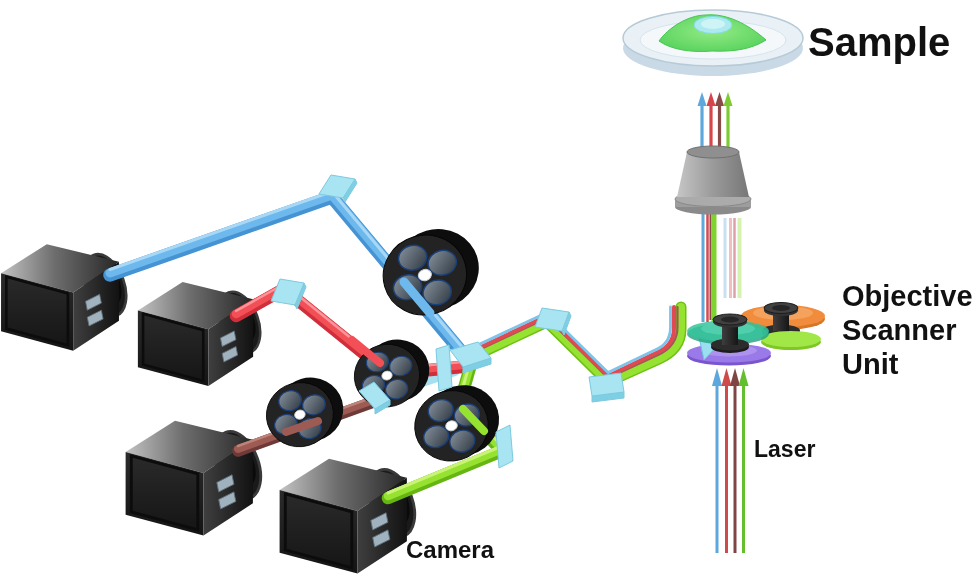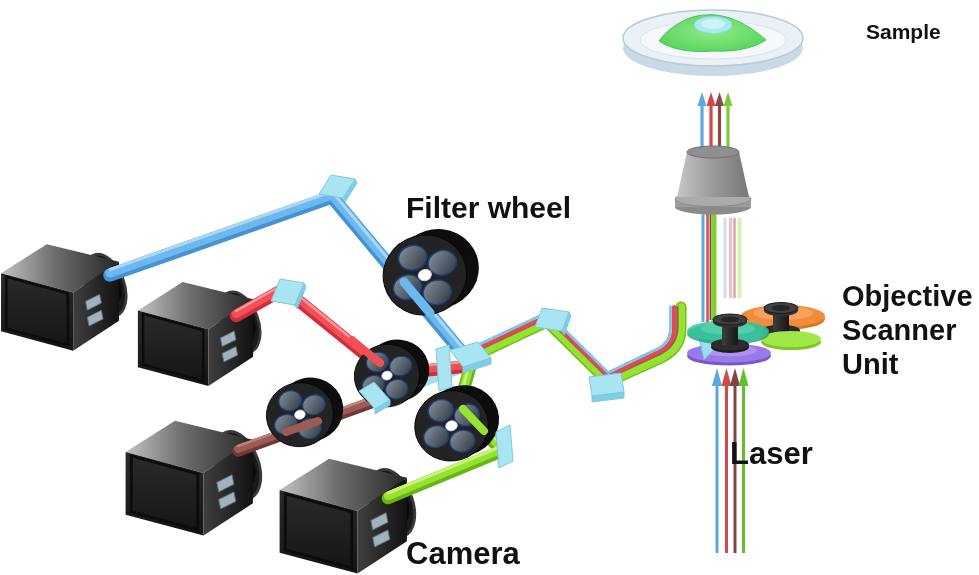--- a/index.html
+++ b/index.html
@@ -1,25 +1,25 @@
 <!DOCTYPE html>
 <html><head>
 <meta charset="utf-8">
 <style>
   html,body{margin:0;padding:0;background:#fff;}
   #stage{position:relative;width:979px;height:575px;background:#fff;overflow:hidden;
          font-family:"Liberation Sans","DejaVu Sans",sans-serif;}
   #scene{position:absolute;left:0;top:0;}
   .lbl{position:absolute;font-weight:bold;color:#111;white-space:pre-line;line-height:1.12;}
-  .lbl-sample{left:866px;top:20px;font-size:21px;}
+  .lbl-sample{left:808px;top:20px;font-size:40px;}
   .lbl-objective{left:766px;top:149px;font-size:30px;line-height:1.08;}
   .lbl-csu{left:842px;top:280px;font-size:29px;line-height:1.17;}
-  .lbl-laser{left:730px;top:437px;font-size:31px;}
+  .lbl-laser{left:754px;top:437px;font-size:23px;}
   .lbl-filter{left:406px;top:191px;font-size:30px;}
-  .lbl-camera{left:406px;top:537px;font-size:31px;}
+  .lbl-camera{left:406px;top:537px;font-size:24px;}
 </style>
 </head>
 <body>
 
 <div id="stage">
 
 <svg id="scene" width="979" height="575" viewBox="0 0 979 575">
   <defs>
     <linearGradient id="camTop" x1="0" y1="0" x2="1" y2="0">
       <stop offset="0" stop-color="#c3c3c3"></stop>
@@ -252,16 +252,15 @@
       <polygon points="589,377 621,373 624,392 592,396" fill="#A8E4F2"></polygon>
     </g>
   </g>
 </svg>
 
 <div class="lbl lbl-sample">Sample</div>
 <div class="lbl lbl-csu">Objective
 Scanner
 Unit</div>
 <div class="lbl lbl-laser">Laser</div>
-<div class="lbl lbl-filter">Filter wheel</div>
 <div class="lbl lbl-camera">Camera</div>
 
 </div>
 
 </body></html>

